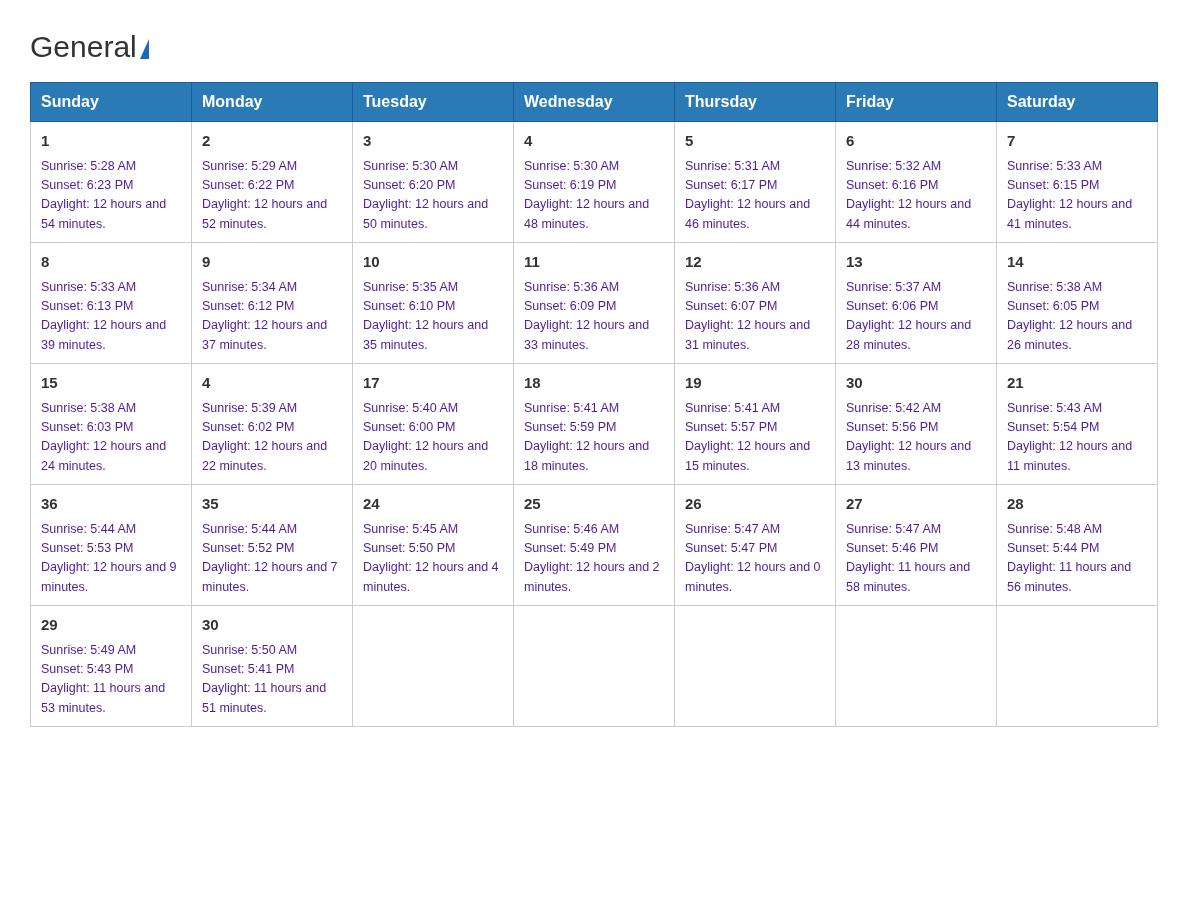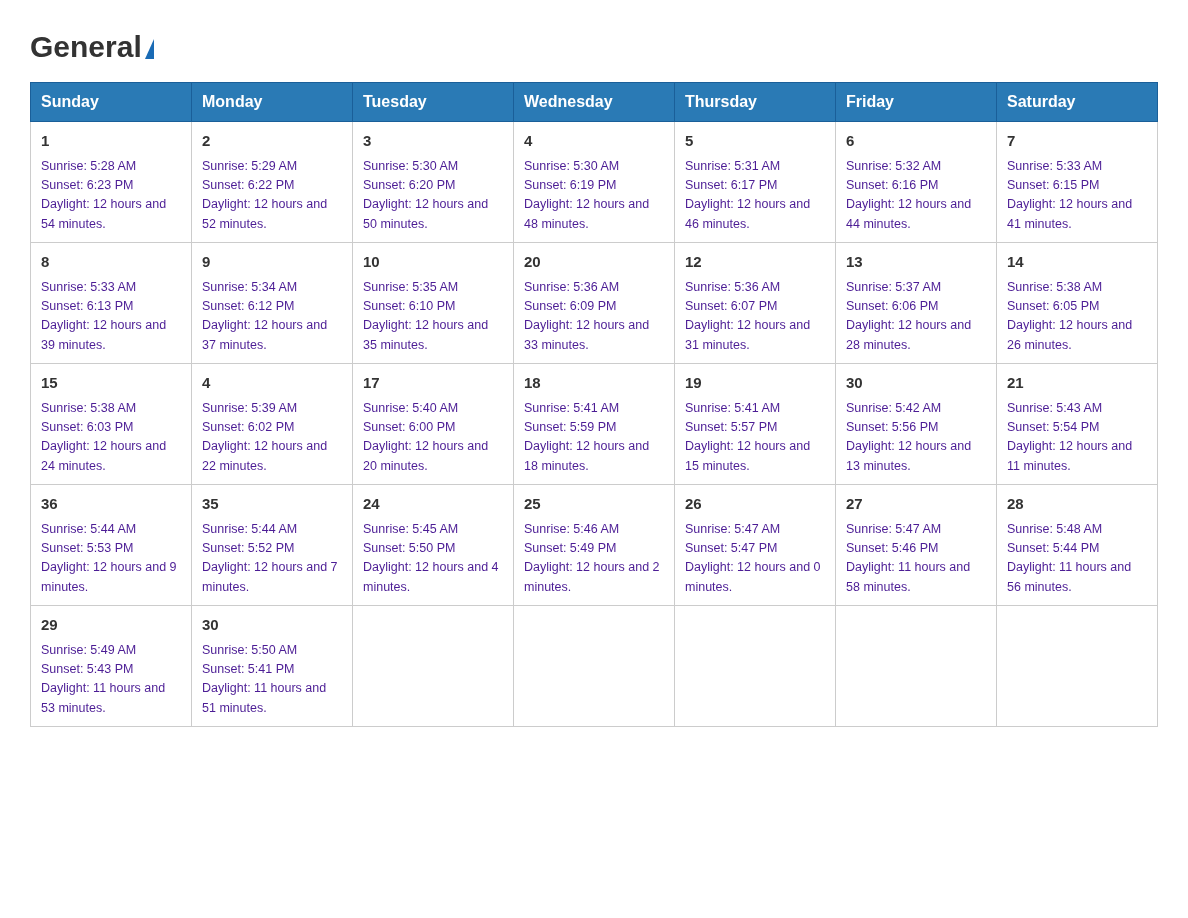--- a/index.html
+++ b/index.html
@@ -88,21 +88,21 @@
     .calendar-table tbody tr td {
       border-bottom: 1px solid #ccc;
     }
   </style>
 </head>
 <body>
 
 <div class="header-area">
   <div class="logo">
     <div style="display:flex;align-items:center;">
-      <span style="font-size:30px;font-weight:bold;color:#333;">General</span>
+      <span style="font-size:30px;font-weight:normal;color:#333;">General</span>
       <span style="display:inline-block;width:0;height:0;border-left:9px solid transparent;border-right:0px solid transparent;border-bottom:20px solid #1a6bb5;margin-left:3px;margin-bottom:-4px;"></span>
     </div>
     <div class="logo-line2"></div>
   </div>
   <div class="title-area">
     <h1></h1>
     <h2></h2>
   </div>
 </div>
 
@@ -156,21 +156,21 @@
         </td>
         <td>
           <span class="day-num">9</span>
           <div class="day-info">Sunrise: 5:34 AM<br>Sunset: 6:12 PM<br>Daylight: 12 hours and 37 minutes.</div>
         </td>
         <td>
           <span class="day-num">10</span>
           <div class="day-info">Sunrise: 5:35 AM<br>Sunset: 6:10 PM<br>Daylight: 12 hours and 35 minutes.</div>
         </td>
         <td>
-          <span class="day-num">20</span>
+          <span class="day-num">11</span>
           <div class="day-info">Sunrise: 5:36 AM<br>Sunset: 6:09 PM<br>Daylight: 12 hours and 33 minutes.</div>
         </td>
         <td>
           <span class="day-num">12</span>
           <div class="day-info">Sunrise: 5:36 AM<br>Sunset: 6:07 PM<br>Daylight: 12 hours and 31 minutes.</div>
         </td>
         <td>
           <span class="day-num">13</span>
           <div class="day-info">Sunrise: 5:37 AM<br>Sunset: 6:06 PM<br>Daylight: 12 hours and 28 minutes.</div>
         </td>

